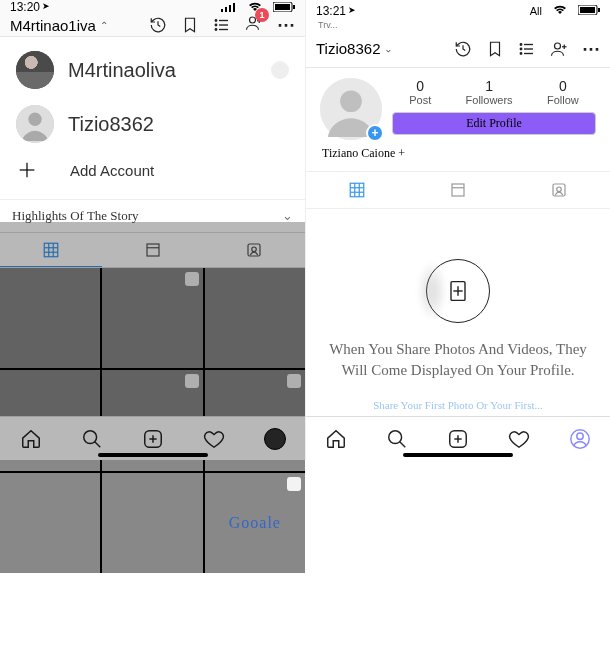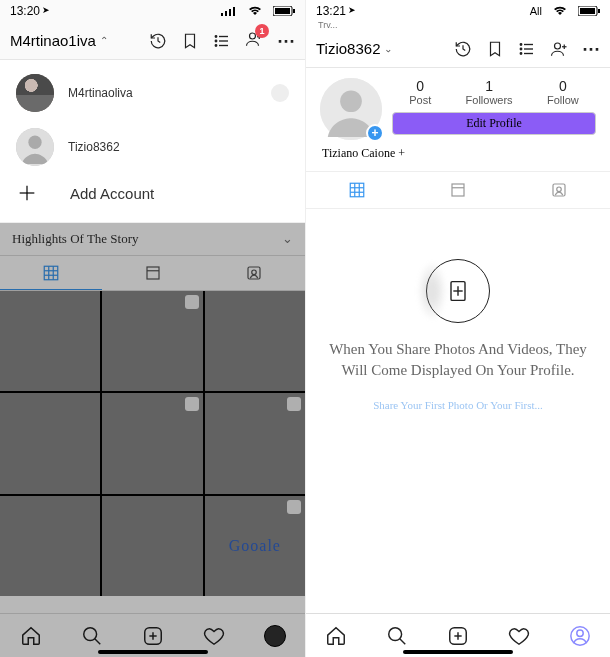--- a/index.html
+++ b/index.html
@@ -5,21 +5,21 @@
   * { margin: 0; padding: 0; box-sizing: border-box; }
   body {
     font-family: -apple-system, BlinkMacSystemFont, "Segoe UI", Helvetica, Arial, sans-serif;
     background: #fff;
     width: 610px;
     height: 657px;
     display: flex;
     position: relative;
     overflow: hidden;
   }
-  .pane { width: 305px; height: 657px; position: relative; display: flex; flex-direction: column; }
+  .pane { width: 305px; height: 460px; position: relative; display: flex; flex-direction: column; }
   .pane-left { width: 305px; }
   .pane-right { width: 305px; border-left: 1px solid #eee;}
   .status-bar {
     height: 22px; display: flex; justify-content: space-between; align-items: center;
     padding: 0 10px; font-size: 12px; font-weight: 500;
   }
   .status-bar .right-icons svg { vertical-align: middle; }
   .arrow-small { font-size: 9px; margin-left: 2px; position: relative; top:-1px;}
   .header {
     height: 38px; display: flex; align-items: center; justify-content: space-between;
@@ -47,21 +47,21 @@
   .account-menu {
     background:#fff; padding: 6px 0 10px 0; border-bottom: 1px solid #eee;
     position: relative; z-index:5;
   }
   .account-row { display:flex; align-items:center; gap:14px; padding:8px 16px; }
   .avatar-sm {
     width:38px; height:38px; border-radius:50%; background:#ccc; flex:0 0 38px;
     display:flex; align-items:center; justify-content:center; overflow:hidden;
   }
   .avatar-sm.empty svg { width:100%; height:100%; }
-  .account-row .name { font-size:12px; color:#333; }
+  .account-row .name { font-size:20px; color:#333; }
   .account-row .check {
     margin-left:auto; width:18px; height:18px; border-radius:50%;
     background:#eee;
   }
   .add-row svg { width:22px; height:22px; }
   .add-row .name { font-size:15px; margin-left:6px;}
 
   
   .dim-content { font-family: cursive; position:relative; }
   .dim-content .highlights {
@@ -131,21 +131,21 @@
   .empty-ring svg{ width:28px; height:28px; }
   .empty-title { font-size:15px; font-family:Georgia,serif; margin-bottom:10px;}
   .empty-sub { font-size:15px; color:#666; font-family:Georgia,serif; line-height:1.4; margin-bottom:18px;}
   .empty-link { font-size:11px; color:#9cc5f3; font-family:Georgia,serif;}
   .avatar-photo {
     width:100%; height:100%;
     background: radial-gradient(circle at 40% 30%, #c9b9b2 18%, transparent 19%),
                 linear-gradient(#4a4a4a,#4a4a4a 55%, #6a6a6a 55%);
     background-color:#5a5148;
   }
-  .right-icons { display:flex; gap:11px; align-items:center;}
+  .right-icons { display:flex; gap:11px; align-items:flex-start;}
   .tabs-row-r {
     display:flex; height:38px; border-top:1px solid #eee; border-bottom:1px solid #eee;
   }
   .tabs-row-r .tab { flex:1; display:flex; align-items:center; justify-content:center; color:#999;}
   .tabs-row-r .tab.active { color:#3897f0;}
 
   
   .c1{background:linear-gradient(#dfe5e8,#bfc8cc 60%, #7b8486);}      
   .c2{background:radial-gradient(circle at 50% 55%,#f7a7a0 0 20%,#6a3a2c 35%,#3a2019 70%);} 
   .c3{background:linear-gradient(#a89676,#6b5b42);}                   

